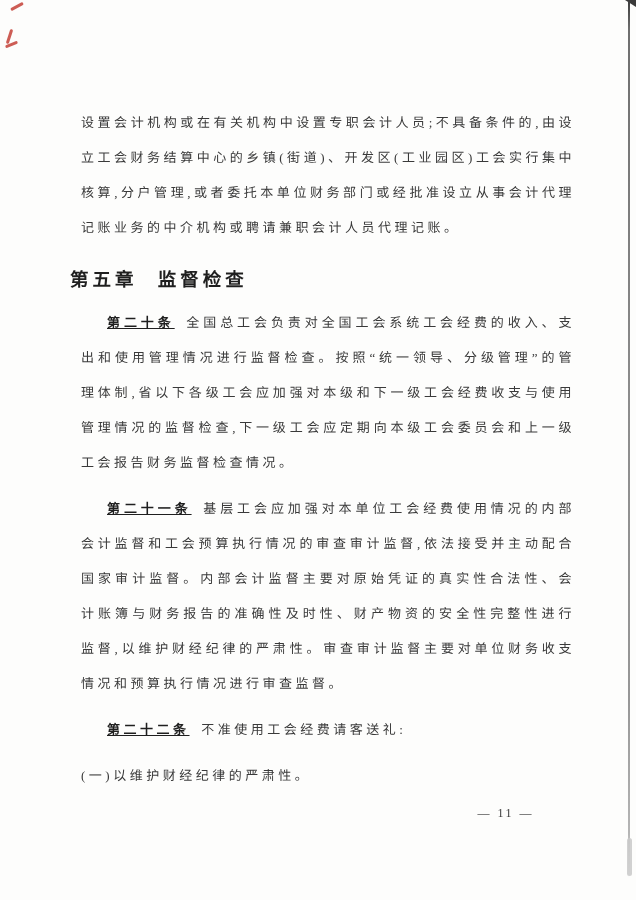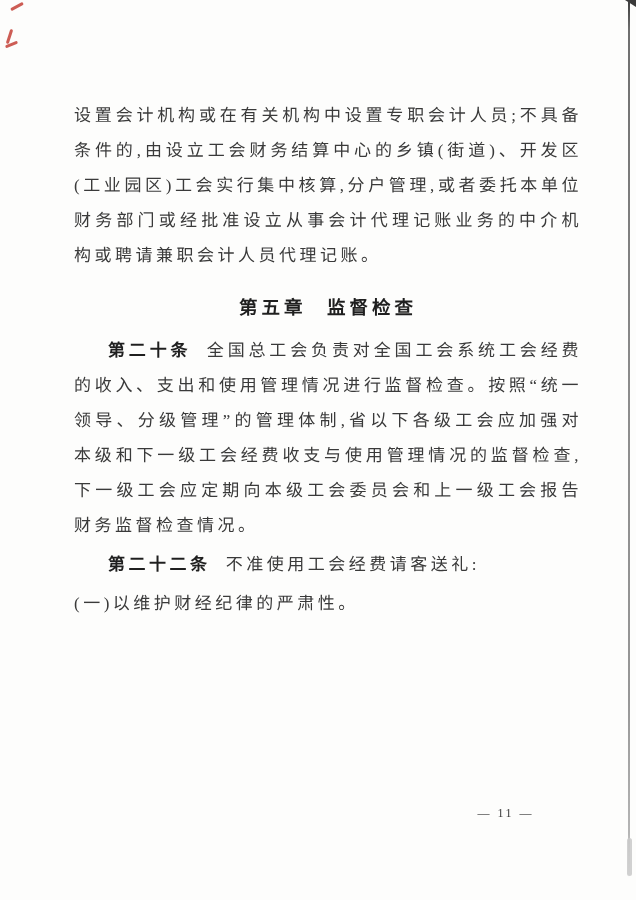--- a/index.html
+++ b/index.html
@@ -12,38 +12,38 @@
     font-family: "Liberation Serif", "DejaVu Serif", serif;
     color: #3a3a3a;
   }
   .content {
     position: absolute;
     left: 70px;
     top: 94px;
     width: 516px;
   }
   .para {
-    margin: 4px;
-    font-size: 17px;
+    margin: 11px;
+    font-size: 13px;
     line-height: 35px;
     letter-spacing: 3.5px;
     text-align: justify;
     text-justify: inter-character;
     color: #3a3a3a;
   }
   .indent { text-indent: 2em; }
   .term {
     font-weight: 700;
     color: #1f1f1f;
     font-family: "Liberation Sans", "DejaVu Sans", sans-serif;
     margin-right: 0.9em;
+    text-decoration: underline;
   }
   .chapter-heading {
     margin: 21px 0 11px 0;
-    text-align: center;
     font-size: 18.5px;
     line-height: 28px;
     font-weight: 700;
     letter-spacing: 4px;
     color: #1f1f1f;
     font-family: "Liberation Sans", "DejaVu Sans", sans-serif;
   }
   .chapter-gap { display: inline-block; width: 1.1em; }
   .page-number {
     position: absolute;
@@ -104,20 +104,23 @@
     <p class="para">设置会计机构或在有关机构中设置专职会计人员;不具备条件的,由设立工会财务结算中心的乡镇(街道)、开发区(工业园区)工会实行集中核算,分户管理,或者委托本单位财务部门或经批准设立从事会计代理记账业务的中介机构或聘请兼职会计人员代理记账。</p>
 
     <h2 class="chapter-heading">
       <span>第五章</span><span class="chapter-gap"></span><span>监督检查</span>
     </h2>
 
     <p class="para indent">
       <span class="term">第二十条</span><span>全国总工会负责对全国工会系统工会经费的收入、支出和使用管理情况进行监督检查。按照“统一领导、分级管理”的管理体制,省以下各级工会应加强对本级和下一级工会经费收支与使用管理情况的监督检查,下一级工会应定期向本级工会委员会和上一级工会报告财务监督检查情况。</span>
     </p>
 
+    <p class="para indent">
+      <span class="term">第二十一条</span><span>基层工会应加强对本单位工会经费使用情况的内部会计监督和工会预算执行情况的审查审计监督,依法接受并主动配合国家审计监督。内部会计监督主要对原始凭证的真实性合法性、会计账簿与财务报告的准确性及时性、财产物资的安全性完整性进行监督,以维护财经纪律的严肃性。审查审计监督主要对单位财务收支情况和预算执行情况进行审查监督。</span>
+    </p>
 
     <p class="para indent">
       <span class="term">第二十二条</span><span>不准使用工会经费请客送礼:</span>
     </p>
 
     <p class="para">(一)以维护财经纪律的严肃性。</p>
 
   </div>
 
   <div class="page-number">— 11 —</div>

